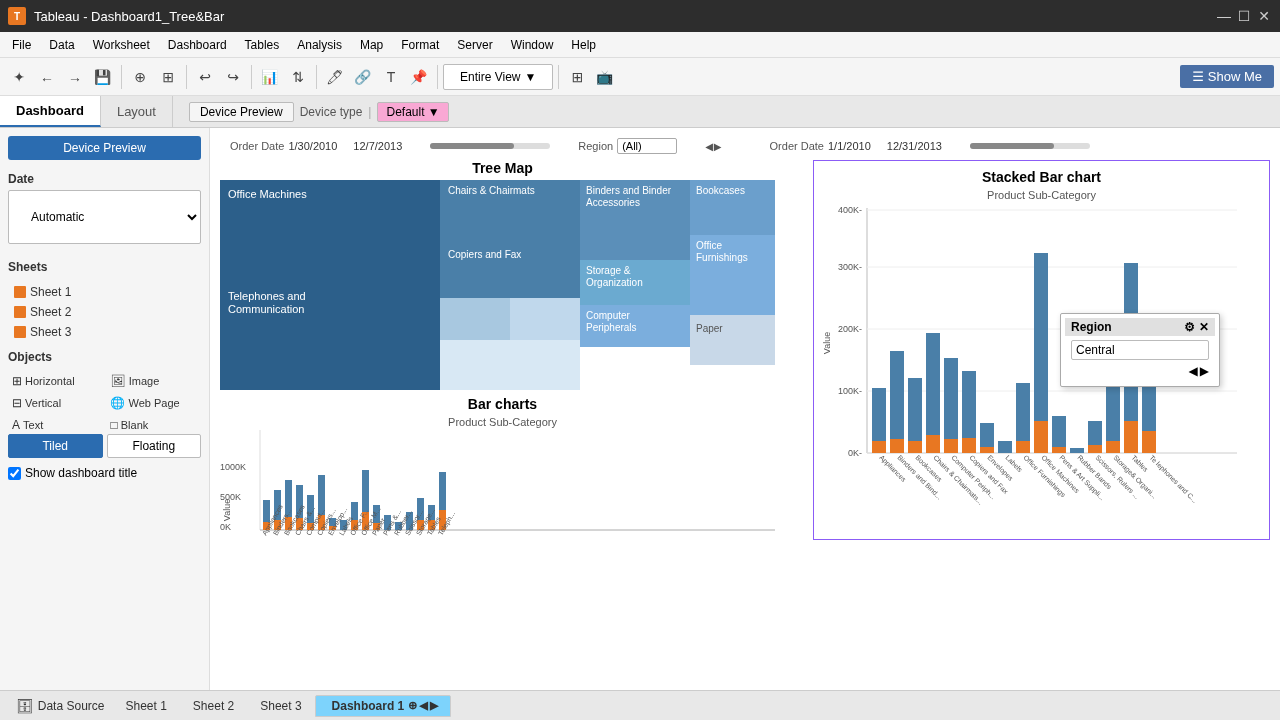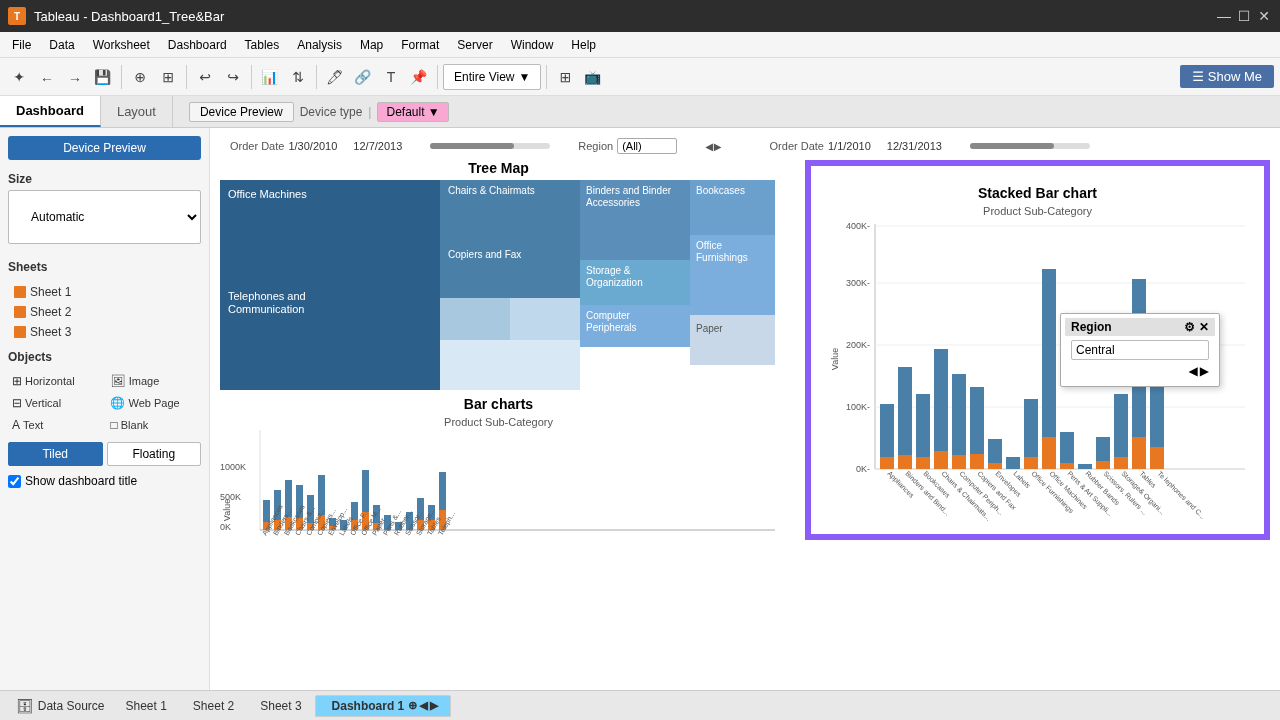--- a/index.html
+++ b/index.html
@@ -47,21 +47,21 @@
       width: 26px; height: 26px;
       display: inline-flex; align-items: center; justify-content: center;
       border: 1px solid transparent;
       border-radius: 2px;
       cursor: pointer;
       font-size: 14px;
       color: #444;
     }
     .toolbar-sep { width: 1px; height: 24px; background: #ccc; margin: 0 3px; }
     .toolbar-dropdown {
-      height: 26px; padding: 0 10px;
+      height: 26px; padding: 0 16px;
       border: 1px solid #bbb;
       border-radius: 2px;
       background: white;
       font-size: 12px;
       cursor: pointer;
       display: flex; align-items: center; gap: 4px; text-align: center;
     }
     #show-me-btn {
       margin-left: auto;
       background: #4a6fa5;
@@ -152,21 +152,21 @@
     .sidebar-size select { font-size: 12px; border: 1px solid #bbb; border-radius: 2px; padding: 1px 4px; background: white; }
 
     .sheets-list { margin-top: 4px; }
     .sheet-item { padding: 3px 6px; font-size: 12px; color: #333; cursor: pointer; display: flex; align-items: center; gap: 4px; }
     .sheet-icon { width: 12px; height: 12px; background: #e87722; display: inline-block; border-radius: 1px; }
 
     .objects-grid { display: grid; grid-template-columns: 1fr 1fr; gap: 4px; margin-top: 4px; }
     .obj-item { font-size: 11px; color: #333; padding: 2px 4px; cursor: pointer; display: flex; align-items: center; gap: 3px; }
     .obj-item .obj-icon { font-size: 12px; }
 
-    .tiled-floating { display: flex; gap: 4px; margin-top: 8px; }
+    .tiled-floating { display: flex; gap: 4px; }
     .mode-btn {
       flex: 1; padding: 4px; text-align: center; font-size: 12px;
       border: 1px solid #bbb; border-radius: 2px; cursor: pointer; background: white;
     }
     .mode-btn.active { background: #2b6cb0; color: white; border-color: #2b6cb0; }
 
     .show-title { display: flex; align-items: center; gap: 4px; margin-top: 8px; font-size: 12px; }
 
     
     #content {
@@ -362,21 +362,21 @@
       <span>▼</span>
     </div>
   </div>
 </div>
 
 <div id="main">
 
   <div id="sidebar">
     <button class="sidebar-device-btn">Device Preview</button>
 
-    <div class="sidebar-section-title">Size</div>
+    <div class="sidebar-section-title">Date</div>
     <div class="sidebar-size">
       <select style="font-size:12px;width:100%;border:1px solid #bbb;padding:18px;">
         <option>Automatic</option>
       </select>
     </div>
 
     <div class="sidebar-section-title">Sheets</div>
     <div class="sheets-list">
       <div class="sheet-item">
         <span class="sheet-icon"></span>
@@ -591,21 +591,21 @@
               <text transform="translate(189,106) rotate(-60)" font-size="7" fill="#555">Scissor...</text>
               <text transform="translate(200,106) rotate(-60)" font-size="7" fill="#555">Storage...</text>
               <text transform="translate(211,106) rotate(-60)" font-size="7" fill="#555">Tables</text>
               <text transform="translate(222,106) rotate(-60)" font-size="7" fill="#555">Teleph...</text>
 
               <text transform="translate(10,80) rotate(-90)" font-size="9" fill="#555" text-anchor="middle">Value</text>
             </svg>
           </div>
         </div>
 
-        <div style="flex:1; border:6px solid #8b5cf6; padding:19px; position:relative;">
+        <div style="flex:1; border:1px solid #8b5cf6; padding:8px; position:relative;">
           <div class="chart-title">Stacked Bar chart</div>
           <div style="font-size:11px;text-align:center;color:#555;margin-bottom:2px;">Product Sub-Category</div>
 
           <svg width="415" height="320" style="display:block;">
 
             <line x1="45" y1="5" x2="45" y2="250" stroke="#bbb" stroke-width="1"></line>
             <line x1="45" y1="250" x2="415" y2="250" stroke="#bbb" stroke-width="1"></line>
 
             <line x1="45" y1="250" x2="415" y2="250" stroke="#eee" stroke-width="1"></line>
             <text x="40" y="253" font-size="9" fill="#555" text-anchor="end">0K-</text>

